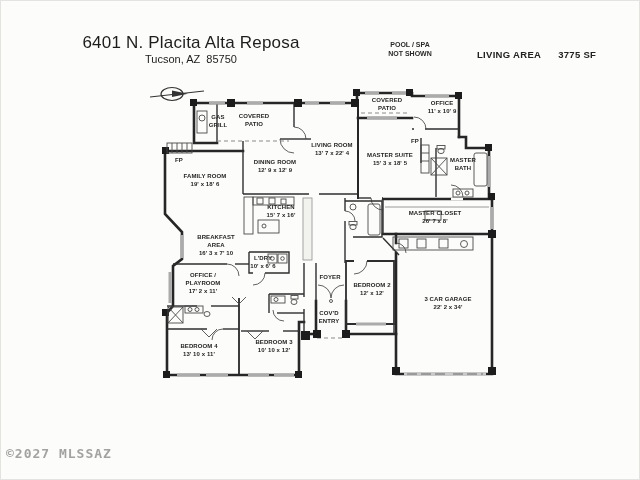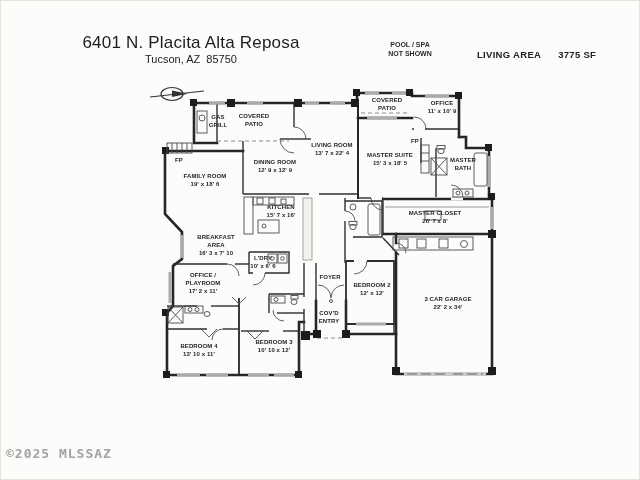--- a/index.html
+++ b/index.html
@@ -296,14 +296,14 @@
     <div class="room-label" style="left:447px;top:303px">3 CAR GARAGE
 22' 2 x 34'</div>
     <div class="room-label" style="left:328px;top:317px">COV'D
 ENTRY</div>
     <div class="room-label" style="left:198px;top:350px">BEDROOM 4
 13' 10 x 11'</div>
     <div class="room-label" style="left:273px;top:346px">BEDROOM 3
 10' 10 x 12'</div>
   </div>
 
-  <div class="watermark">©2025 MLSSAZ</div>
+  <div class="watermark">©2027 MLSSAZ</div>
 </div>
 
 </body></html>

